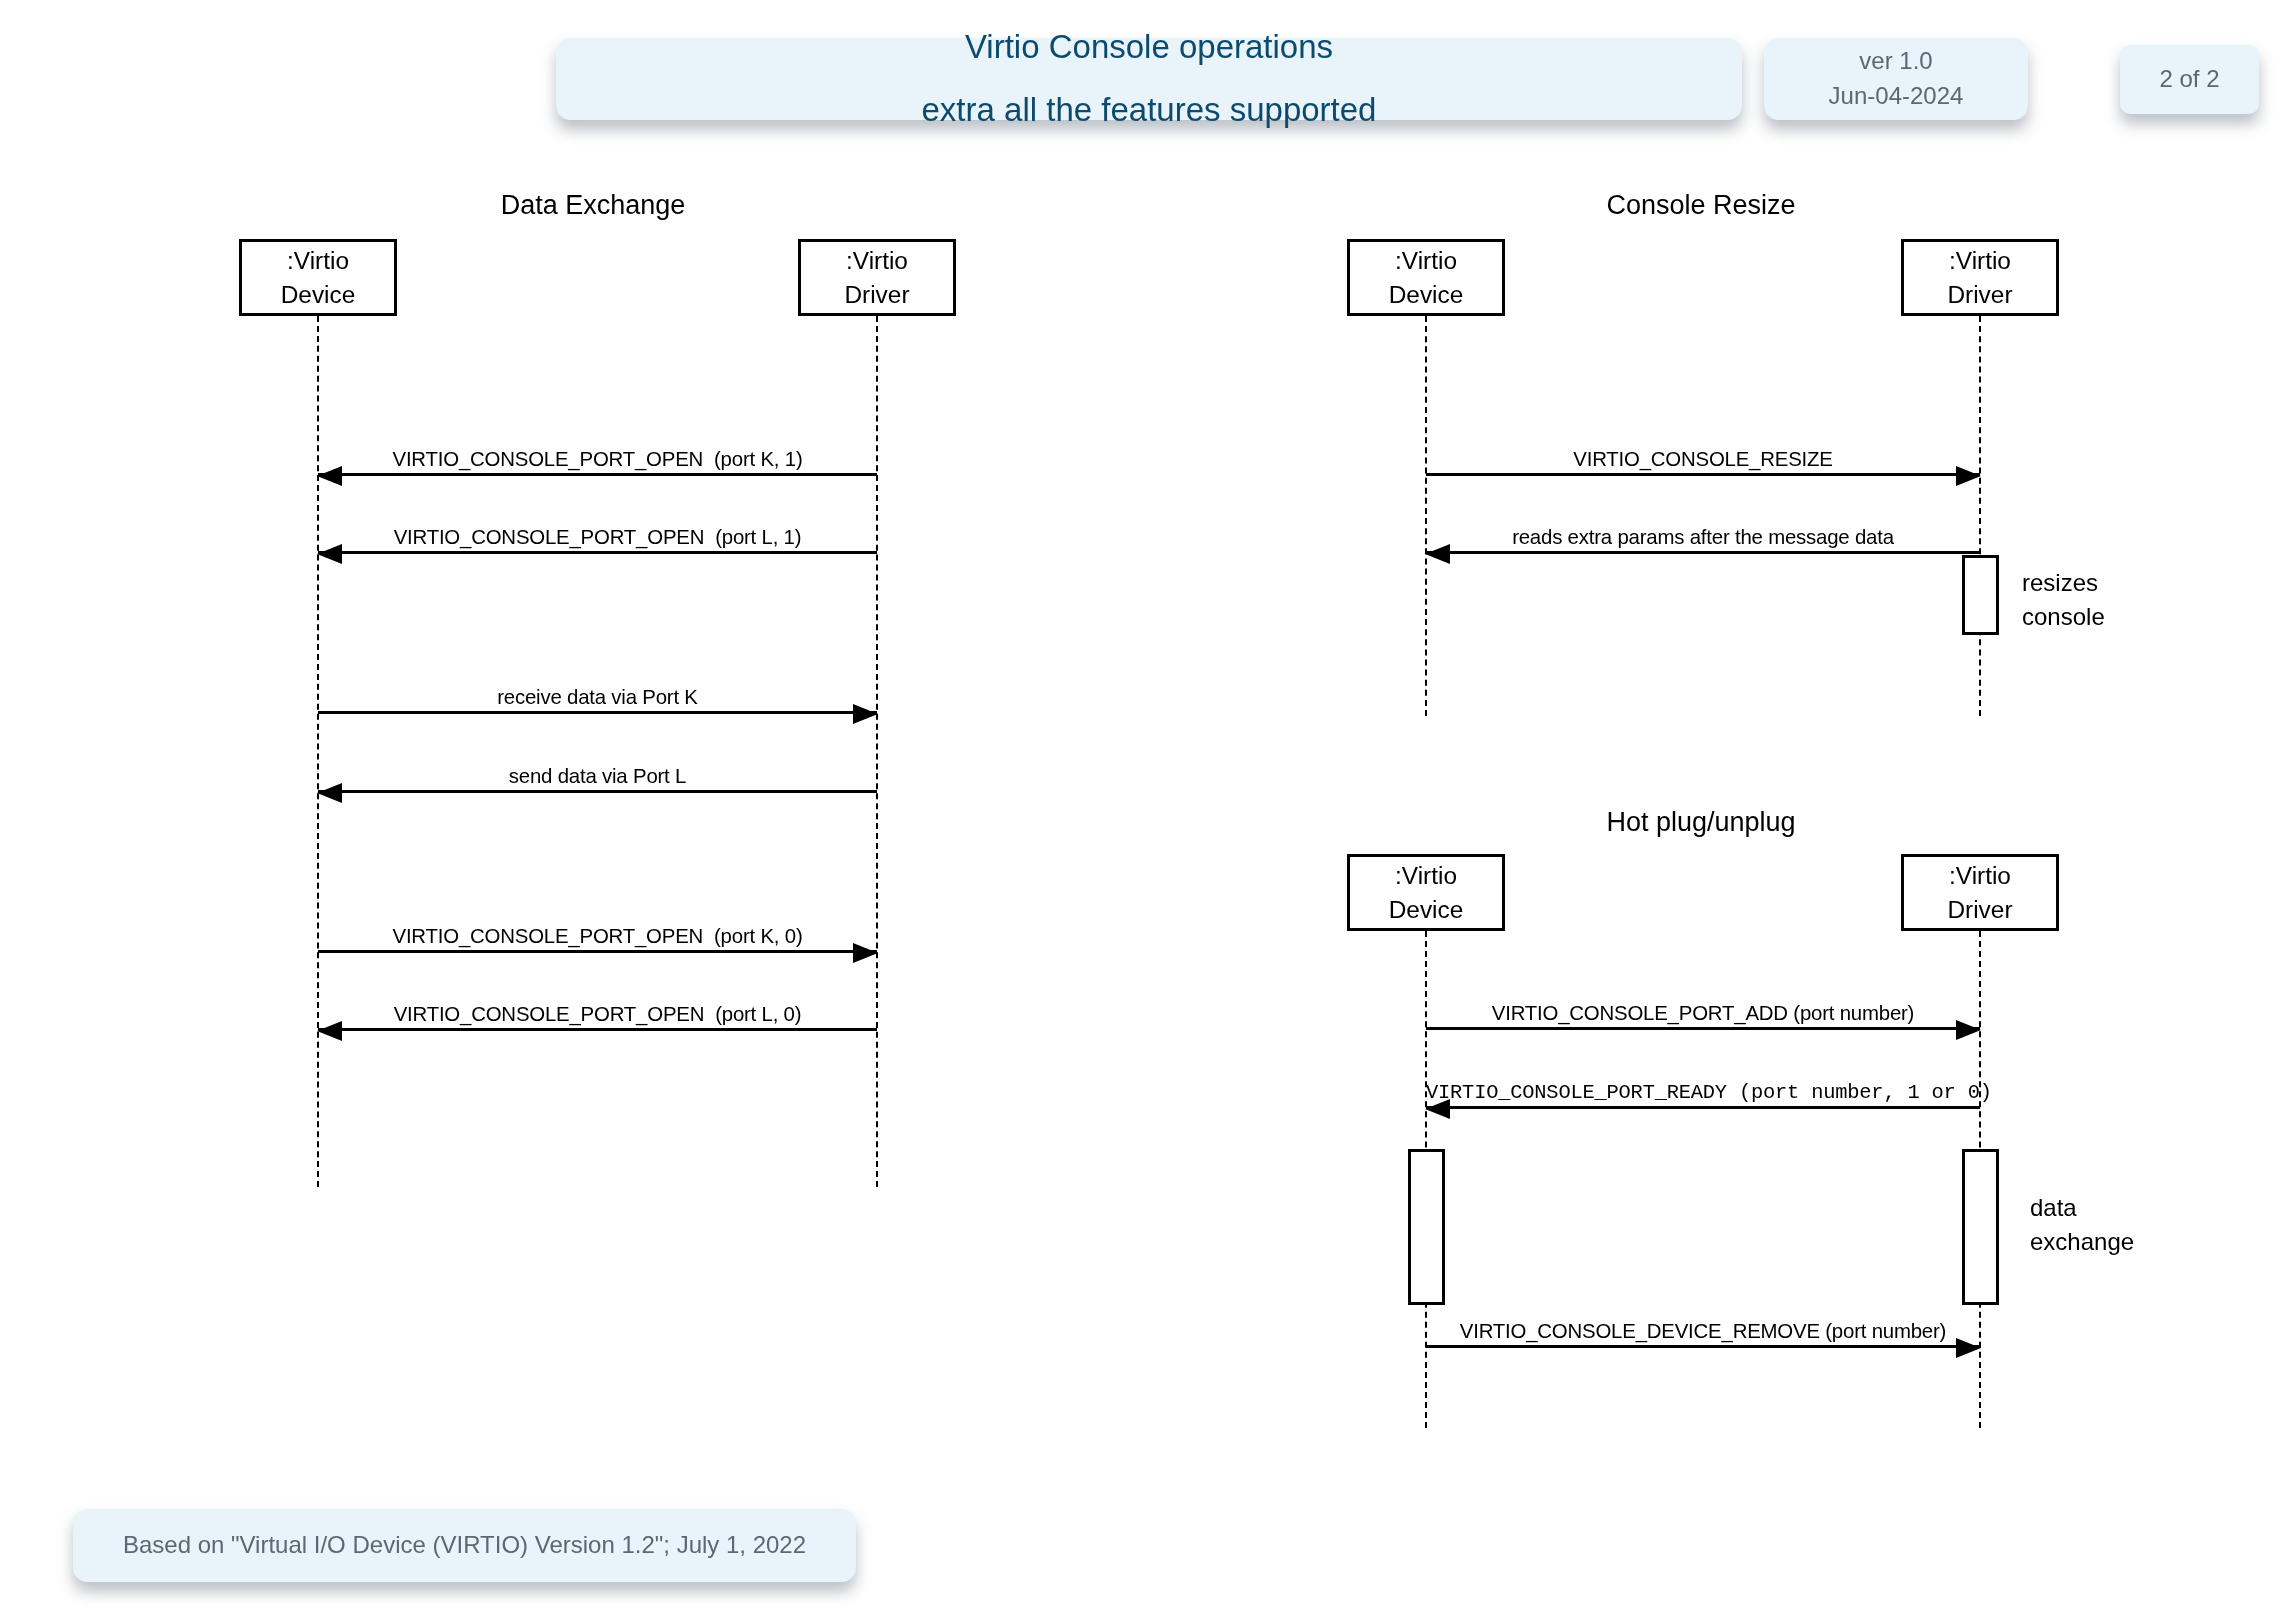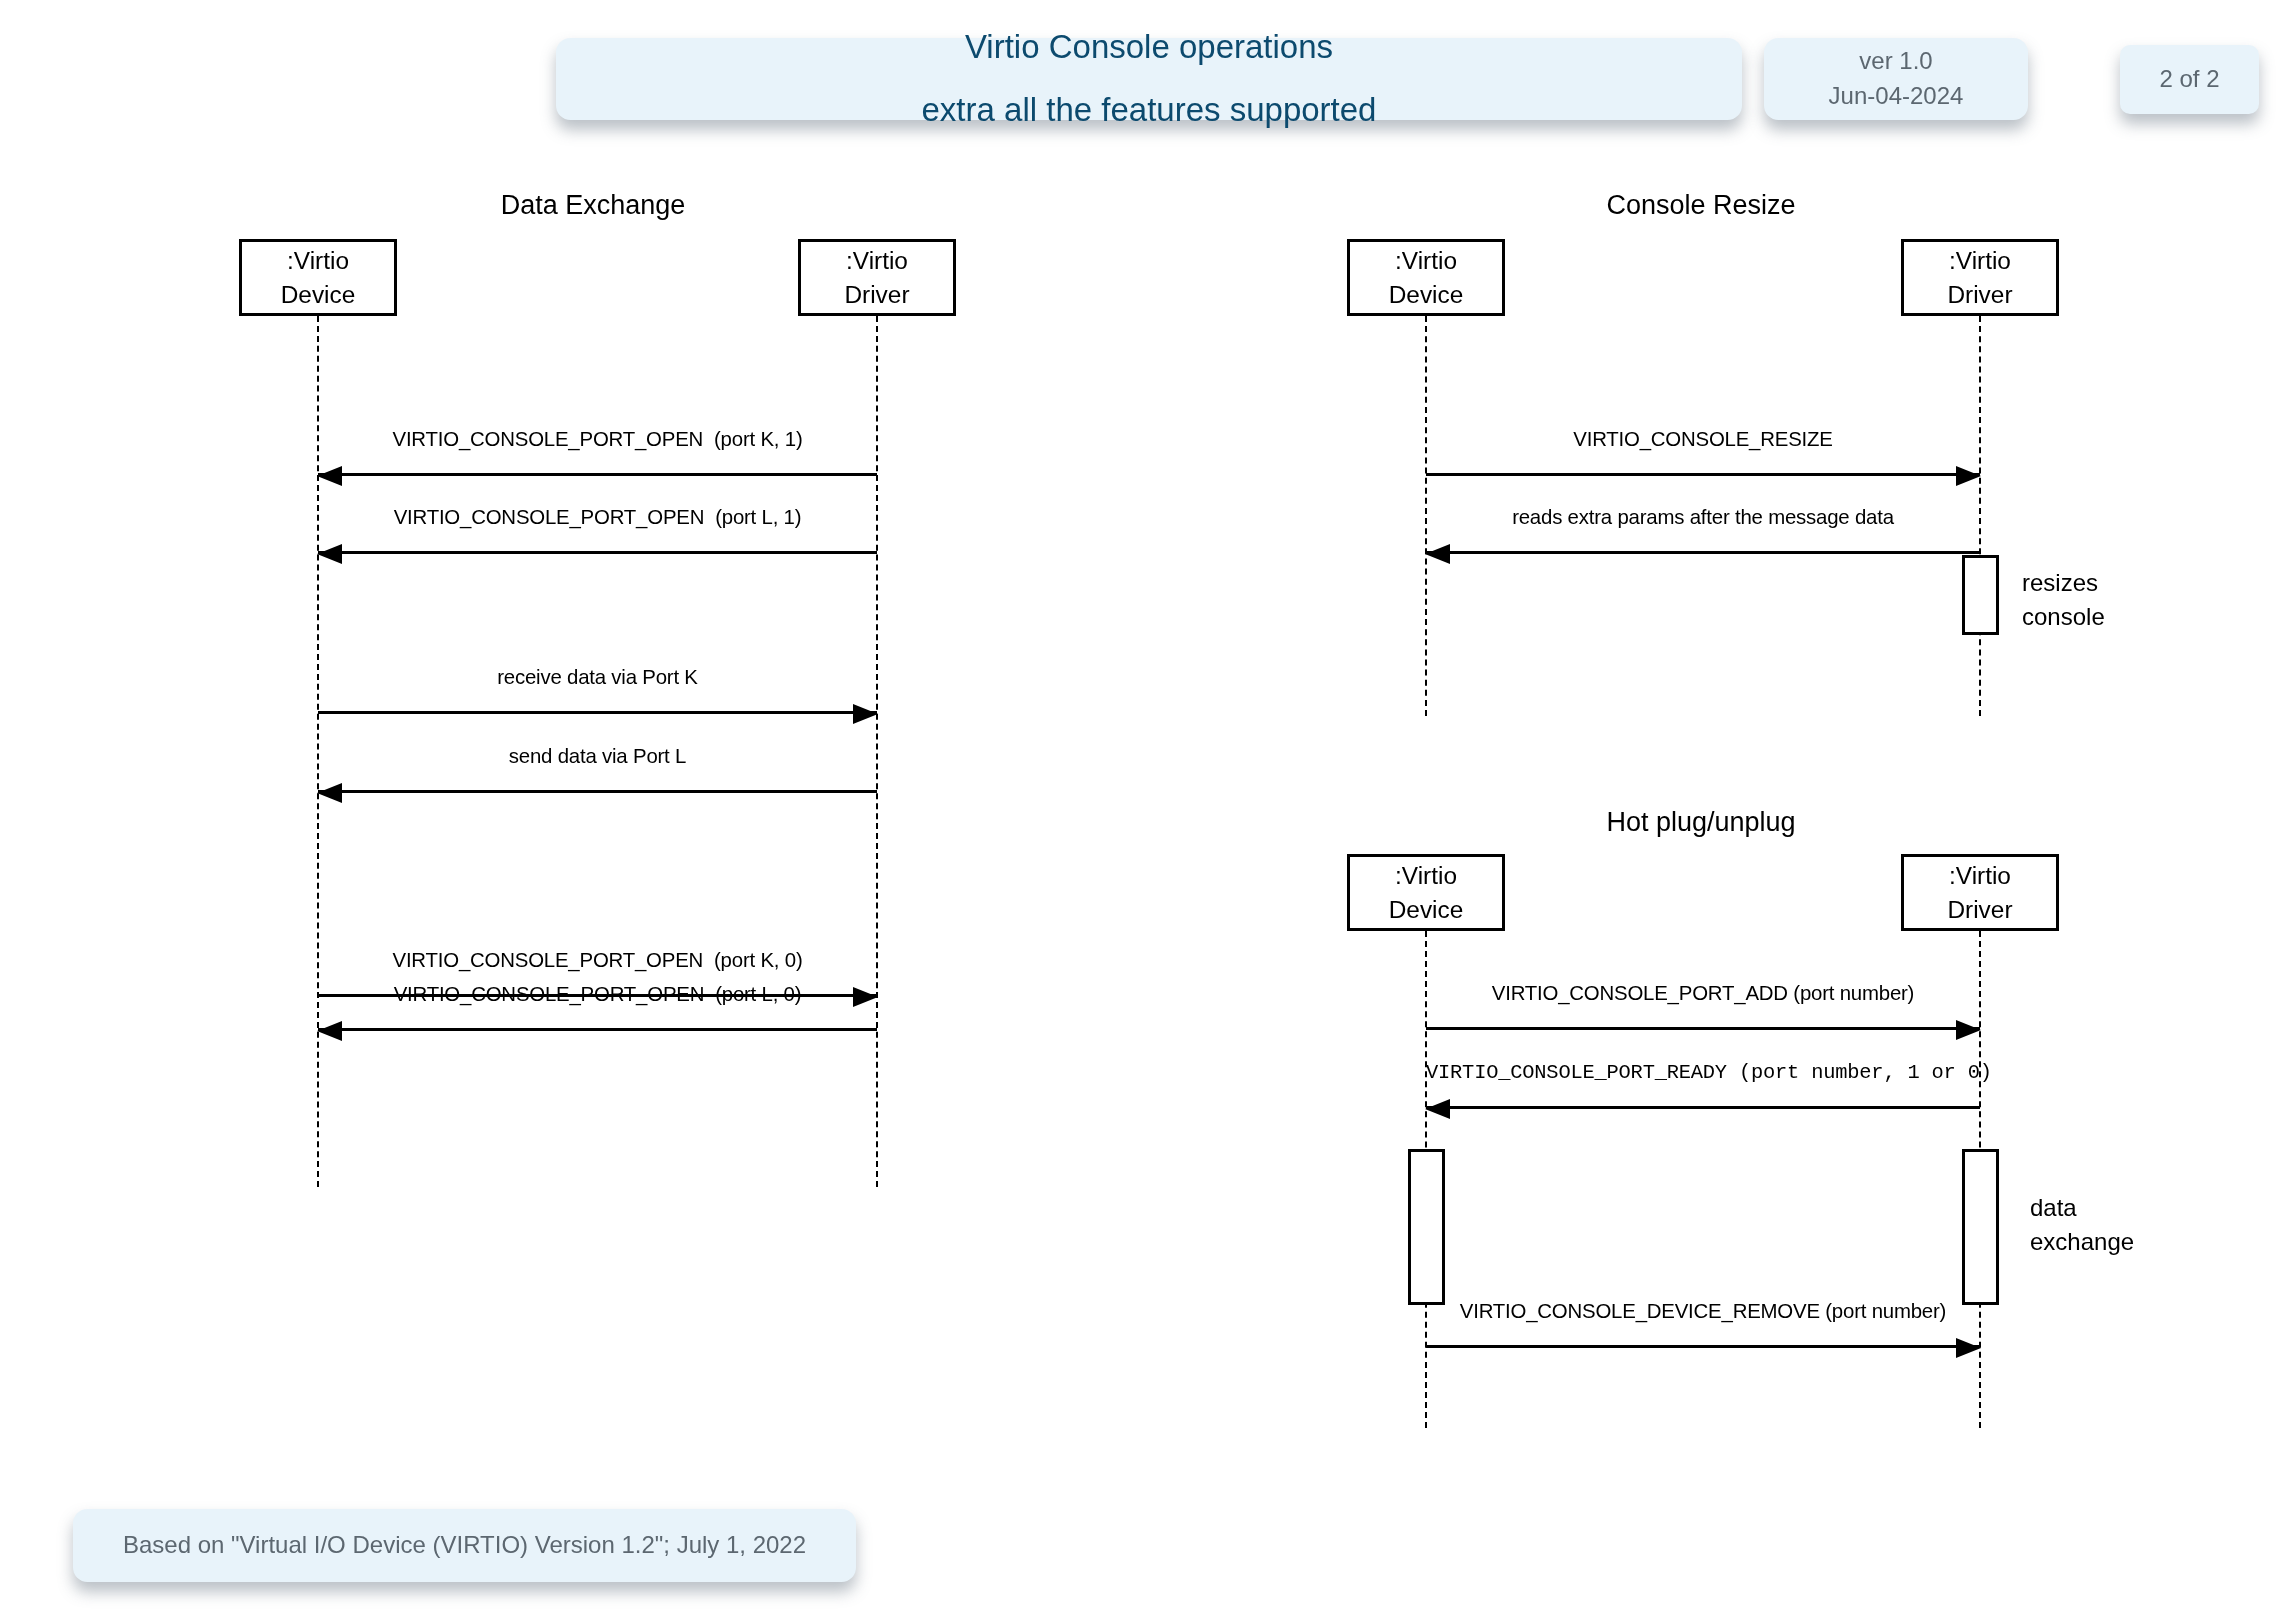--- a/index.html
+++ b/index.html
@@ -30,21 +30,21 @@
     font-size:24.4px;line-height:1.38;white-space:pre-line;
   }
 
   .life{
     position:absolute;width:0;
     border-left:2.6px dashed #000;
   }
 
   .msg{position:absolute;height:34px;}
   .mlabel{
-    position:absolute;left:0;right:0;bottom:24px;
+    position:absolute;left:0;right:0;bottom:4px;
     text-align:center;font-size:20.4px;letter-spacing:-0.2px;white-space:pre;
   }
   .mline{position:absolute;left:0;right:0;bottom:-1.3px;height:3.3px;background:#000;}
   .mhead{position:absolute;bottom:-11.2px;width:0;height:0;
     border-top:10.6px solid transparent;border-bottom:10.6px solid transparent;}
   .to-device .mhead{left:-1.3px;border-right:25px solid #000;}
   .to-driver .mhead{right:-1.3px;border-left:25px solid #000;}
 
   .act{
     position:absolute;width:37px;
@@ -97,21 +97,21 @@
   <div class="msg to-driver" style="left:318px;top:679px;width:559px;">
     <div class="mlabel">receive data via Port K</div>
     <div class="mline"></div>
     <div class="mhead"></div>
   </div>
   <div class="msg to-device" style="left:318px;top:758px;width:559px;">
     <div class="mlabel">send data via Port L</div>
     <div class="mline"></div>
     <div class="mhead"></div>
   </div>
-  <div class="msg to-driver" style="left:318px;top:918px;width:559px;margin-top:44px;">
+  <div class="msg to-driver" style="left:318px;top:918px;width:559px;">
     <div class="mlabel">VIRTIO_CONSOLE_PORT_OPEN  (port K, 0)</div>
     <div class="mline"></div>
     <div class="mhead"></div>
   </div>
   <div class="msg to-device" style="left:318px;top:996px;width:559px;">
     <div class="mlabel">VIRTIO_CONSOLE_PORT_OPEN  (port L, 0)</div>
     <div class="mline"></div>
     <div class="mhead"></div>
   </div>
 

